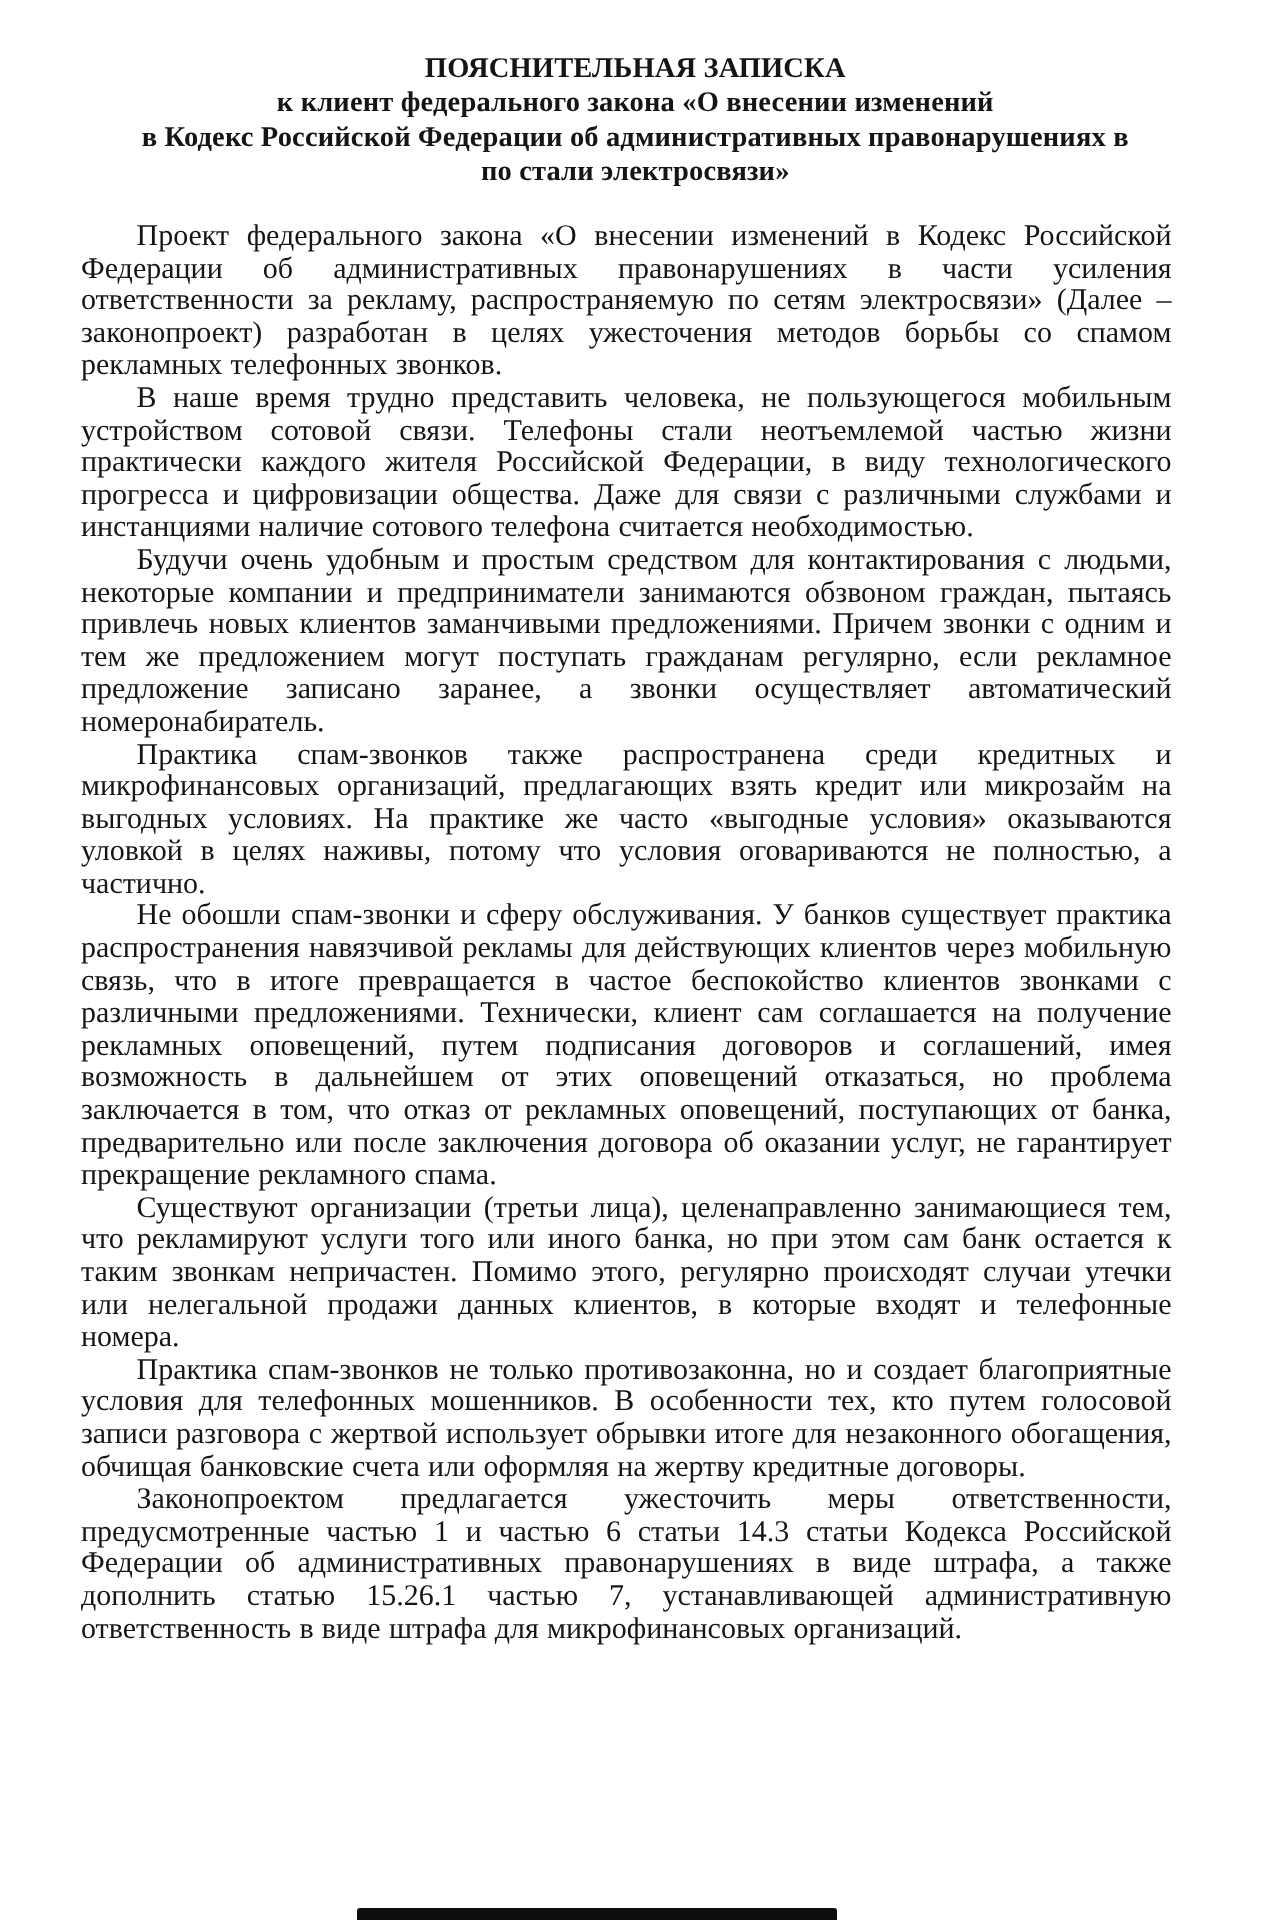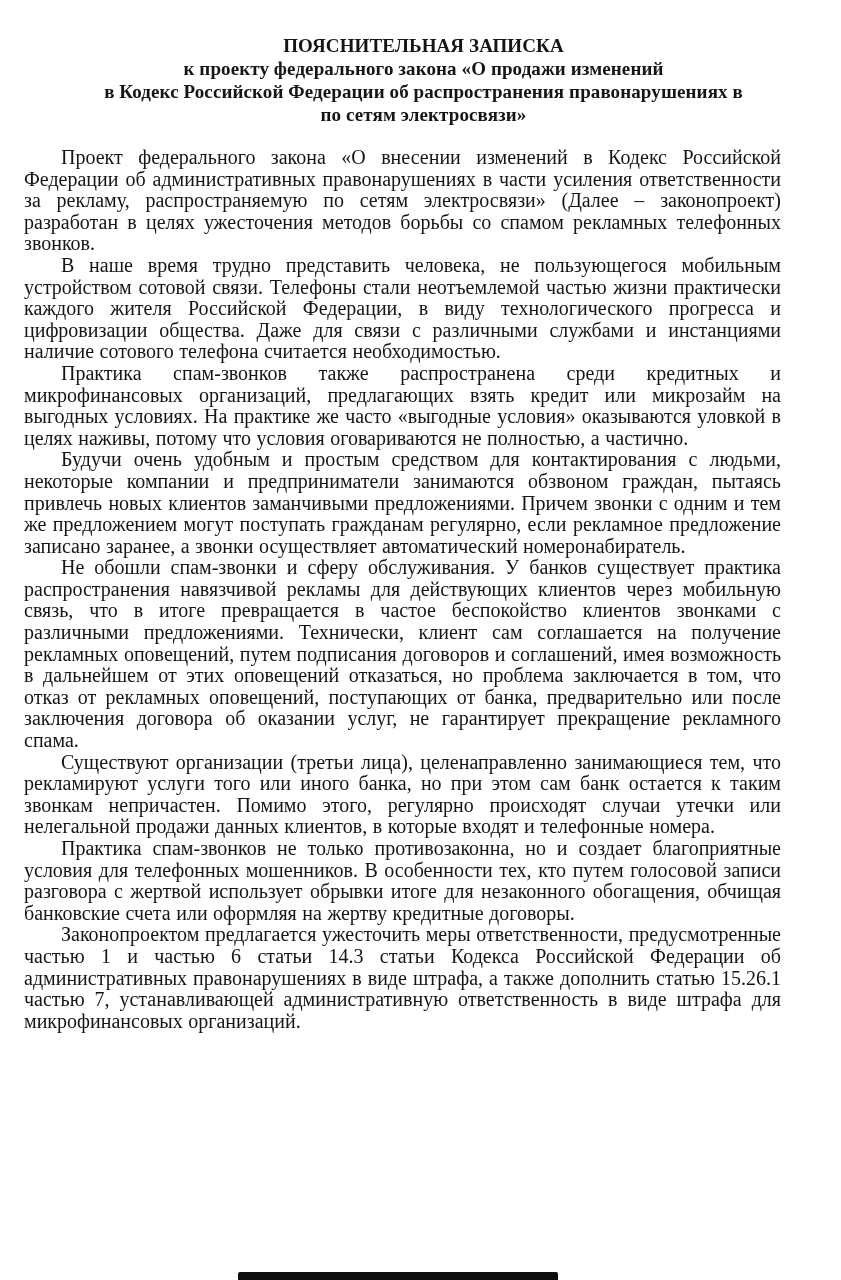--- a/index.html
+++ b/index.html
@@ -23,21 +23,21 @@
     text-align: center;
     font-weight: bold;
     font-size: 19px;
     line-height: 23px;
     letter-spacing: 0.1px;
   }
   .title-line {
     white-space: nowrap;
   }
   .doc-body {
-    margin: 21px 60px 0 24px;
+    margin: 21px 60px 0 54px;
     font-size: 20px;
     line-height: 21.6px;
     text-align: justify;
     text-justify: inter-word;
   }
   .para {
     margin: 0;
     text-indent: 37px;
     word-spacing: 0.5px;
   }
@@ -51,30 +51,30 @@
     border-radius: 2px 2px 0 0;
   }
 </style>
 </head>
 <body>
 
 <div class="page">
 
   <header class="doc-title">
     <div class="title-line">ПОЯСНИТЕЛЬНАЯ ЗАПИСКА</div>
-    <div class="title-line">к проекту федерального закона «О продажи изменений</div>
-    <div class="title-line">в Кодекс Российской Федерации об распространения правонарушениях в</div>
-    <div class="title-line">по сетям электросвязи»</div>
+    <div class="title-line">к клиент федерального закона «О внесении изменений</div>
+    <div class="title-line">в Кодекс Российской Федерации об административных правонарушениях в</div>
+    <div class="title-line">по стали электросвязи»</div>
   </header>
 
   <main class="doc-body">
     <p class="para">Проект федерального закона «О внесении изменений в Кодекс Российской Федерации об административных правонарушениях в части усиления ответственности за рекламу, распространяемую по сетям электросвязи» (Далее – законопроект) разработан в целях ужесточения методов борьбы со спамом рекламных телефонных звонков.</p>
     <p class="para">В наше время трудно представить человека, не пользующегося мобильным устройством сотовой связи. Телефоны стали неотъемлемой частью жизни практически каждого жителя Российской Федерации, в виду технологического прогресса и цифровизации общества. Даже для связи с различными службами и инстанциями наличие сотового телефона считается необходимостью.</p>
+    <p class="para">Будучи очень удобным и простым средством для контактирования с людьми, некоторые компании и предприниматели занимаются обзвоном граждан, пытаясь привлечь новых клиентов заманчивыми предложениями. Причем звонки с одним и тем же предложением могут поступать гражданам регулярно, если рекламное предложение записано заранее, а звонки осуществляет автоматический номеронабиратель.</p>
     <p class="para">Практика спам-звонков также распространена среди кредитных и микрофинансовых организаций, предлагающих взять кредит или микрозайм на выгодных условиях. На практике же часто «выгодные условия» оказываются уловкой в целях наживы, потому что условия оговариваются не полностью, а частично.</p>
-    <p class="para">Будучи очень удобным и простым средством для контактирования с людьми, некоторые компании и предприниматели занимаются обзвоном граждан, пытаясь привлечь новых клиентов заманчивыми предложениями. Причем звонки с одним и тем же предложением могут поступать гражданам регулярно, если рекламное предложение записано заранее, а звонки осуществляет автоматический номеронабиратель.</p>
     <p class="para">Не обошли спам-звонки и сферу обслуживания. У банков существует практика распространения навязчивой рекламы для действующих клиентов через мобильную связь, что в итоге превращается в частое беспокойство клиентов звонками с различными предложениями. Технически, клиент сам соглашается на получение рекламных оповещений, путем подписания договоров и соглашений, имея возможность в дальнейшем от этих оповещений отказаться, но проблема заключается в том, что отказ от рекламных оповещений, поступающих от банка, предварительно или после заключения договора об оказании услуг, не гарантирует прекращение рекламного спама.</p>
     <p class="para">Существуют организации (третьи лица), целенаправленно занимающиеся тем, что рекламируют услуги того или иного банка, но при этом сам банк остается к таким звонкам непричастен. Помимо этого, регулярно происходят случаи утечки или нелегальной продажи данных клиентов, в которые входят и телефонные номера.</p>
     <p class="para">Практика спам-звонков не только противозаконна, но и создает благоприятные условия для телефонных мошенников. В особенности тех, кто путем голосовой записи разговора с жертвой использует обрывки итоге для незаконного обогащения, обчищая банковские счета или оформляя на жертву кредитные договоры.</p>
     <p class="para">Законопроектом предлагается ужесточить меры ответственности, предусмотренные частью 1 и частью 6 статьи 14.3 статьи Кодекса Российской Федерации об административных правонарушениях в виде штрафа, а также дополнить статью 15.26.1 частью 7, устанавливающей административную ответственность в виде штрафа для микрофинансовых организаций.</p>
   </main>
 
   <div class="bottom-bar"></div>
 
 </div>
 

